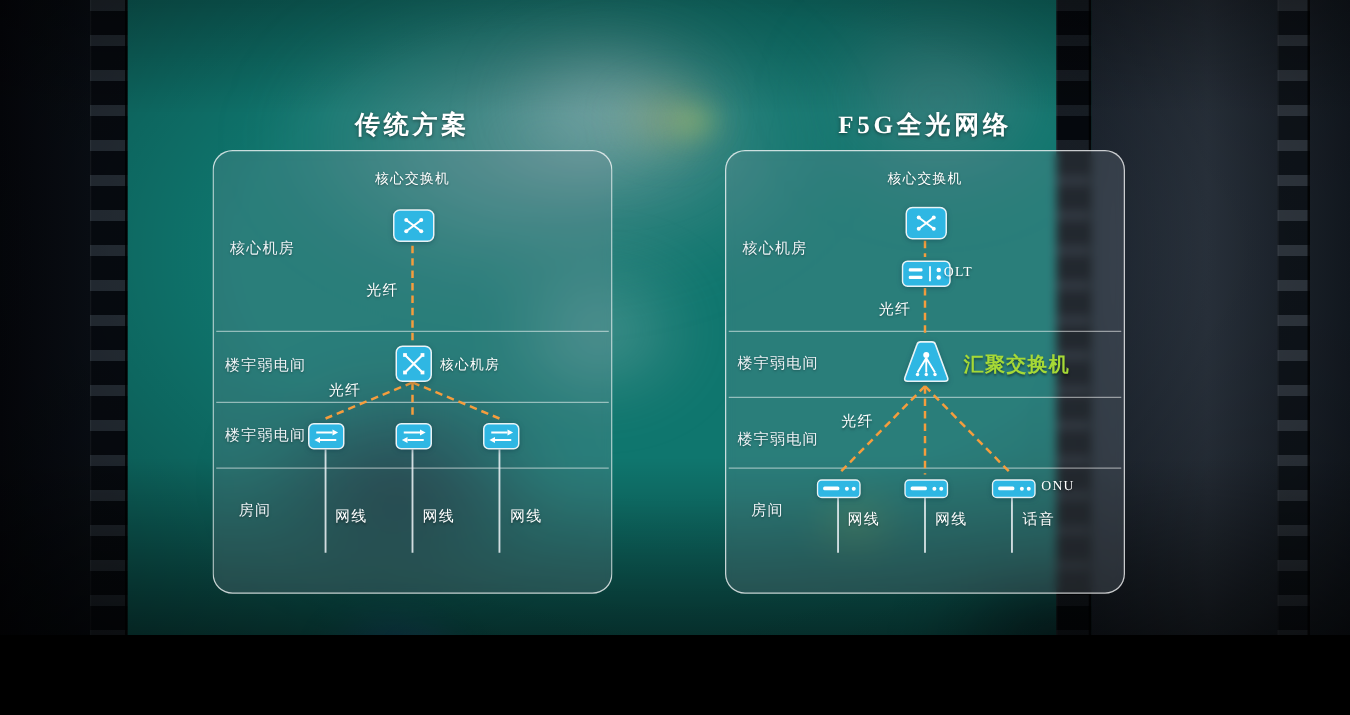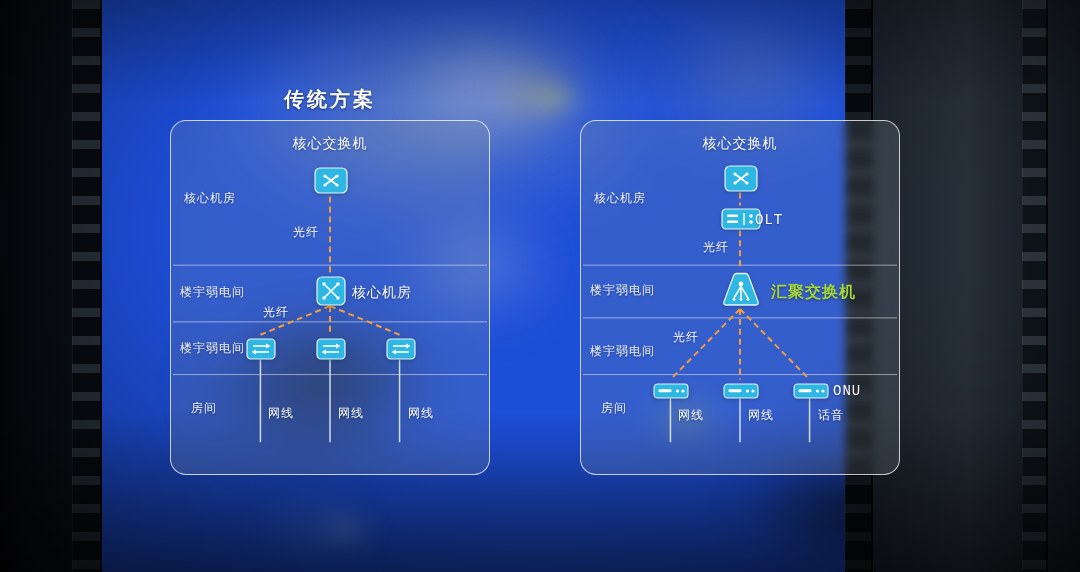--- a/index.html
+++ b/index.html
@@ -1,18 +1,18 @@
 <!DOCTYPE html>
 <html style="--c-device: #2fb7e3; --c-fiber: #f59d3d; --c-green: #a6d936;"><head>
 <meta charset="utf-8">
 <style>
   * { margin:0; padding:0; box-sizing:border-box; }
   html,body { background:#000; }
-  .stage { position:relative; width:1080px; height:572px; overflow:hidden;
-           background:#1d4ed8; font-family:Liberation Mono, monospace; }
+  .stage { position:relative; width:1080px; height:508px; overflow:hidden;
+           background:#0f766e; font-family:Liberation Serif, serif; }
 
   
   .bg { position:absolute; inset:0; }
   .blob { position:absolute; border-radius:50%; filter:blur(28px); }
   .b1 { left:120px; top:-60px; width:640px; height:340px; background:radial-gradient(closest-side, rgba(160,170,178,.55), rgba(160,170,178,0) 72%); }
   .b10{ left:600px; top:-30px; width:300px; height:220px; background:radial-gradient(closest-side, rgba(130,140,150,.45), transparent 72%); }
   .b2 { left:360px; top:10px;  width:260px; height:150px; background:radial-gradient(closest-side, rgba(210,215,218,.5), transparent 70%); }
   .b3 { left:470px; top:55px;  width:130px; height:80px;  background:radial-gradient(closest-side, rgba(205,180,95,.5), transparent 70%); filter:blur(16px); }
   .b9 { left:520px; top:75px;  width:70px;  height:45px;  background:radial-gradient(closest-side, rgba(190,210,90,.45), transparent 70%); filter:blur(10px); }
   .b4 { left:370px; top:190px; width:220px; height:150px; background:radial-gradient(closest-side, rgba(205,212,216,.42), transparent 70%); }
@@ -38,21 +38,21 @@
            font-size:20px; font-weight:bold; letter-spacing:3px; text-shadow:0 1px 3px rgba(0,0,0,.5); }
   .panel { position:absolute; top:120px; width:320px; height:355px;
            border:1.5px solid rgba(255,255,255,.75); border-radius:16px;
            background:rgba(140,155,170,.22); backdrop-filter:blur(4px); }
   #panelL { left:170px; } #panelR { left:580px; }
   .wires { position:absolute; inset:0; width:100%; height:100%; }
   .divider { stroke:rgba(255,255,255,.5); stroke-width:1; }
   .fiber { stroke:var(--c-fiber,#f59d3d); stroke-width:2; stroke-dasharray:6 4; fill:none; }
   .cable { stroke:rgba(240,245,248,.85); stroke-width:1.5; fill:none; }
   .room { position:absolute; color:#eef3f6; font-size:12px; letter-spacing:1px; text-shadow:0 1px 2px rgba(0,0,0,.4); }
-  .lbl  { position:absolute; color:#fff; font-size:14px; letter-spacing:1px; text-shadow:0 1px 2px rgba(0,0,0,.4); }
+  .lbl  { position:absolute; color:#fff; font-size:11px; letter-spacing:1px; text-shadow:0 1px 2px rgba(0,0,0,.4); }
   .lbl.center { left:0; width:100%; text-align:center; }
   .fiberlbl { position:absolute; color:#fff; font-size:12px; letter-spacing:1px; text-shadow:0 1px 2px rgba(0,0,0,.4); }
   .dev { position:absolute; line-height:0; filter:drop-shadow(0 1px 2px rgba(0,40,60,.35)); }
   .splitter-lbl { position:absolute; color:var(--c-green,#a6d936); font-size:16px; font-weight:bold; letter-spacing:1px; text-shadow:0 1px 2px rgba(0,0,0,.45); }
   .caption { position:absolute; top:499px; left:0; width:100%; text-align:center; color:#f4f7f9;
              font-size:25px; letter-spacing:4px; text-shadow:0 1px 3px rgba(0,0,0,.5); }
 </style>
 </head>
 <body>
 
@@ -73,20 +73,21 @@
     <div class="blob b11"></div>
     <div class="colL"></div>
     <div class="rail rail1"></div>
     <div class="colR"></div>
     <div class="rail rail2"></div>
     <div class="rail rail3"></div>
     <div class="vignette"></div>
   </div>
 
   <div class="title" style="left:170px">传统方案</div>
+  <div class="title" style="left:580px">F5G全光网络</div>
 
   <section class="panel" id="panelL">
     <svg class="wires" viewBox="0 0 320 355" preserveAspectRatio="none">
       <line class="divider" x1="2" y1="145" x2="318" y2="145"></line>
       <line class="divider" x1="2" y1="202" x2="318" y2="202"></line>
       <line class="divider" x1="2" y1="255" x2="318" y2="255"></line>
       <path class="fiber" d="M160 76 V154"></path>
       <path class="fiber" d="M160 186 L90 215"></path>
       <path class="fiber" d="M160 186 V215"></path>
       <path class="fiber" d="M160 186 L230 215"></path>

